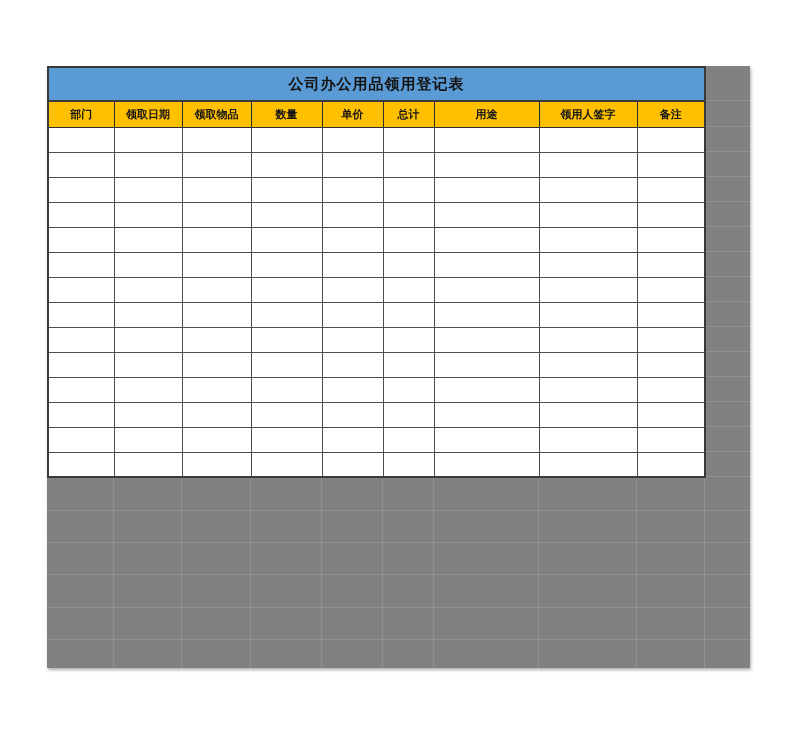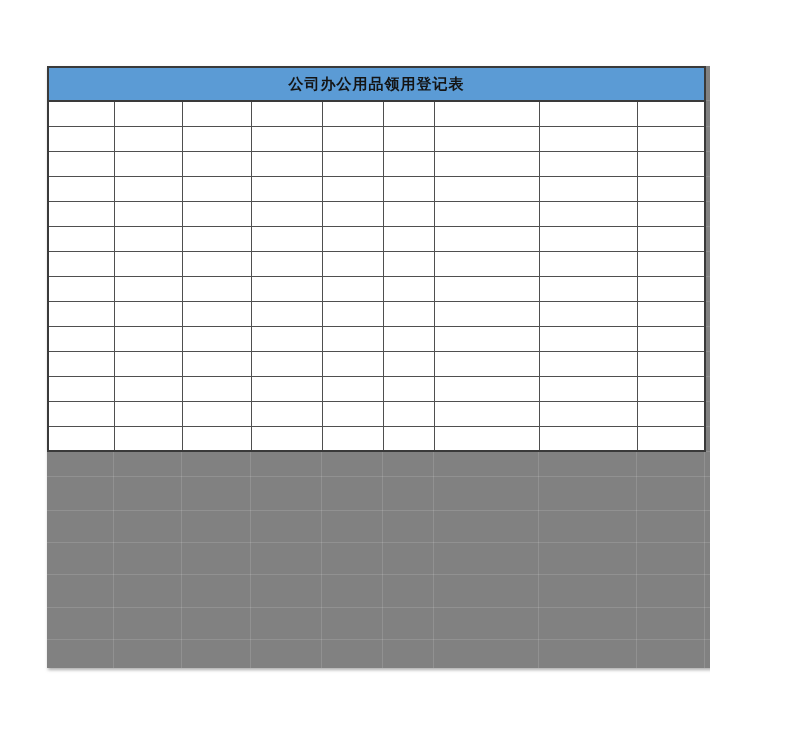--- a/index.html
+++ b/index.html
@@ -11,21 +11,21 @@
     --text-dark: #141414;
   }
   * { box-sizing: border-box; }
   html, body {
     margin: 0; padding: 0;
     background: #ffffff;
     font-family: "Liberation Sans", sans-serif;
   }
   #page {
     position: relative;
-    width: 710px; height: 736px;
+    width: 800px; height: 736px;
     background: #ffffff;
     overflow: hidden;
   }
   
   #sheet-canvas {
     position: absolute;
     left: 47px; top: 66px;
     width: 703px; height: 602px;
     background: var(--canvas-bg);
     box-shadow: 1px 2px 3px rgba(110,110,110,0.55);
@@ -99,20 +99,31 @@
           <col style="width: 61px;">
           <col style="width: 51px;">
           <col style="width: 105px;">
           <col style="width: 98px;">
           <col style="width: 68px;">
         </colgroup>
       <tbody id="tbody">
         <tr class="title-row">
           <td id="title-cell" colspan="9">公司办公用品领用登记表</td>
         </tr>
+        <tr class="header-row" id="header-row">
+            <td>部门</td>
+            <td>领取日期</td>
+            <td>领取物品</td>
+            <td>数量</td>
+            <td>单价</td>
+            <td>总计</td>
+            <td>用途</td>
+            <td>领用人签字</td>
+            <td>备注</td>
+          </tr>
       <tr class="data-row">
             <td></td>
             <td></td>
             <td></td>
             <td></td>
             <td></td>
             <td></td>
             <td></td>
             <td></td>
             <td></td>

